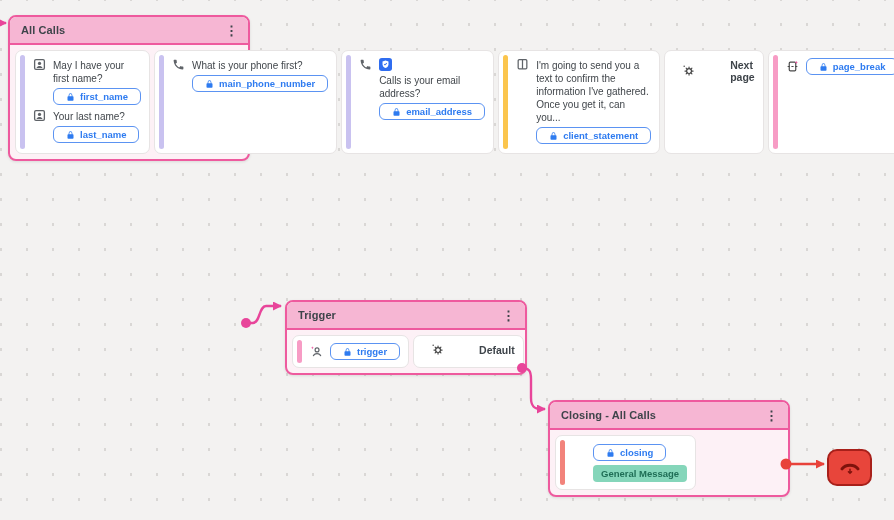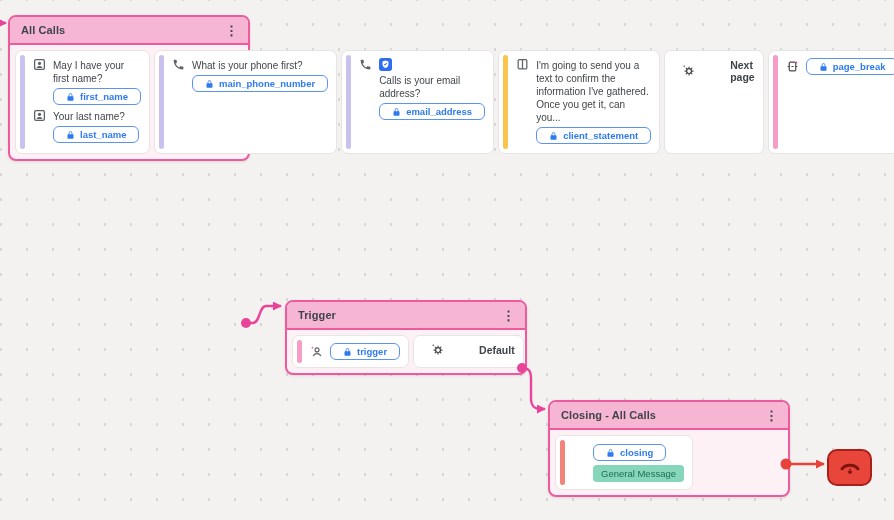--- a/index.html
+++ b/index.html
@@ -32,21 +32,21 @@
   .q{line-height:1.3;padding-top:1px;}
   .item-label{font-weight:600;color:#3e444a;font-size:10.5px;padding-top:1px;padding-left:28px;}
   .chip-row{margin:3px 0 4px 20px;}
   .chip{
     display:inline-flex;align-items:center;gap:5px;
     border:1.5px solid #5b93f2;border-radius:6px;background:#fff;
     padding:2px 12px;font-size:9.5px;font-weight:bold;color:#2e7bf0;justify-content:flex-end;
   }
   .badge{
     display:inline-block;background:#85d6ba;color:#1f6e56;border-radius:4px;
-    padding:3px 8px;font-size:9.5px;font-weight:normal;margin:2px 0 2px 20px;
+    padding:3px 8px;font-size:9.5px;font-weight:bold;margin:2px 0 2px 20px;
   }
   .end-node{
     position:absolute;left:827px;top:449px;width:41px;height:33px;
     background:#e8453b;border:2.5px solid #a8201a;border-radius:10px;
     display:flex;align-items:center;justify-content:center;cursor:pointer;
   }
   .edges{position:absolute;left:0;top:0;pointer-events:none;}
   .edges circle{pointer-events:auto;cursor:crosshair;}
 </style>
 </head>

